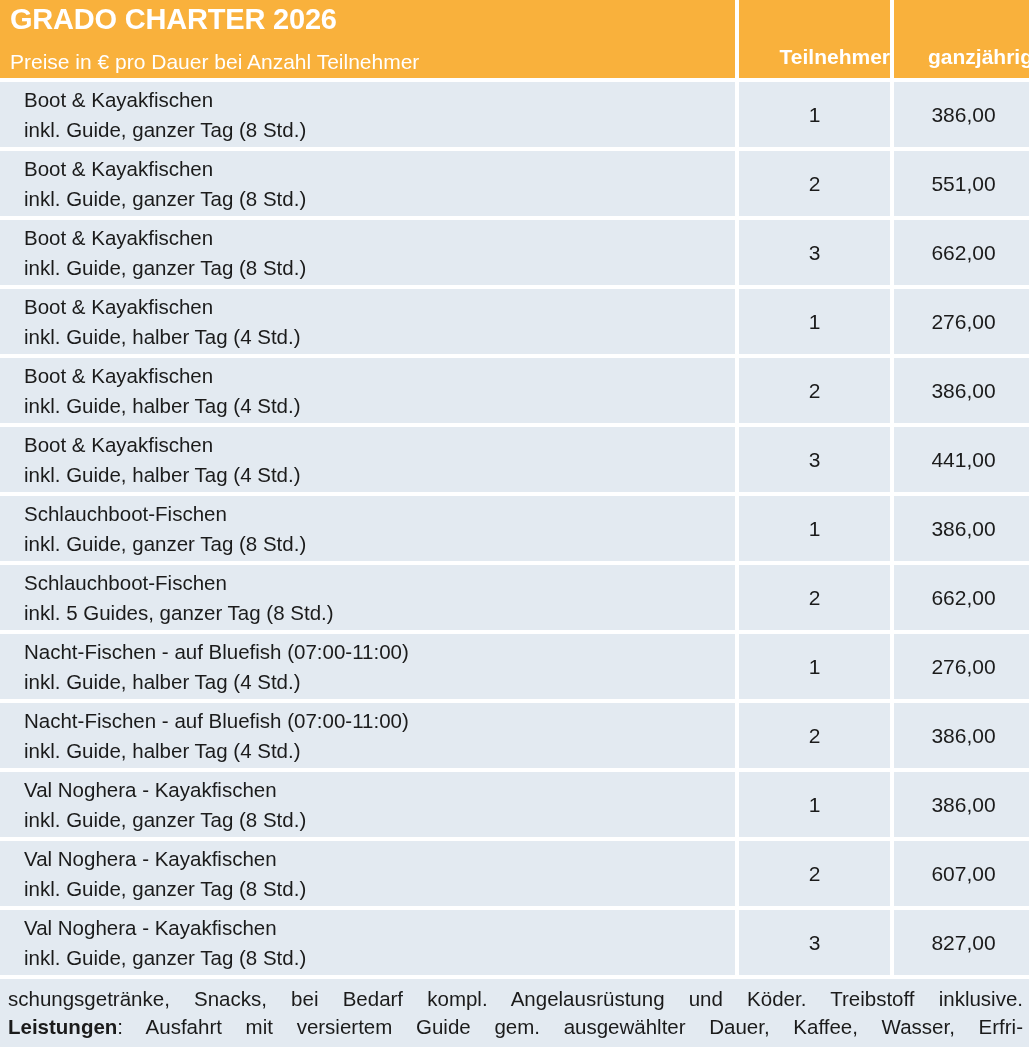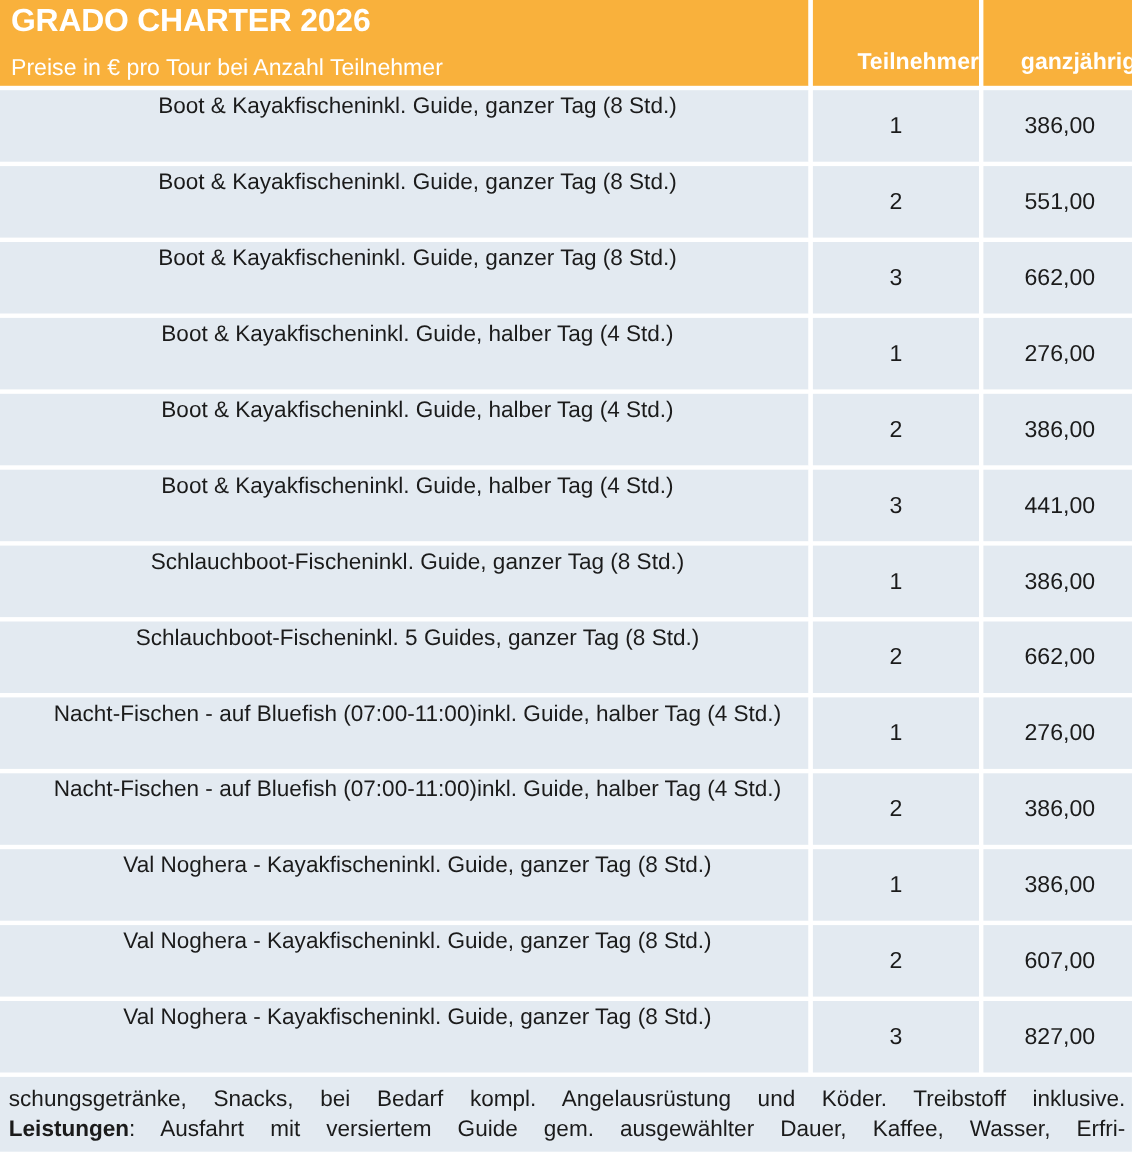--- a/index.html
+++ b/index.html
@@ -71,21 +71,21 @@
 
   
   .data-row { height: 65px; }
   .cell {
     background: #e3eaf1;
     box-sizing: border-box;
     display: flex;
     align-items: center;
   }
   .cell-desc {
-    flex-direction: row;
+    flex-direction: column;
     align-items: flex-start;
     justify-content: center;
     padding: 0 0 0 24px;
   }
   .desc-line {
     font-size: 20.5px;
     color: #1b1b1b;
     line-height: 1.42;
     white-space: nowrap;
   }
@@ -122,21 +122,21 @@
   .footer-label { font-weight: bold; }
 </style>
 </head>
 <body>
 
 <div id="sheet">
 
   <div class="grid-row header-row">
     <div class="hdr-cell hdr-title-cell col-desc">
       <div class="hdr-title">GRADO CHARTER 2026</div>
-      <div class="hdr-sub">Preise in € pro Tour bei Anzahl Teilnehmer</div>
+      <div class="hdr-sub">Preise in € pro Dauer bei Anzahl Teilnehmer</div>
     </div>
     <div class="gap-v"></div>
     <div class="hdr-cell hdr-col col-part">
       <span class="hdr-col-label">Teilnehmer</span>
     </div>
     <div class="gap-v"></div>
     <div class="hdr-cell hdr-col col-price">
       <span class="hdr-col-label">ganzjährig</span>
     </div>
   </div>

